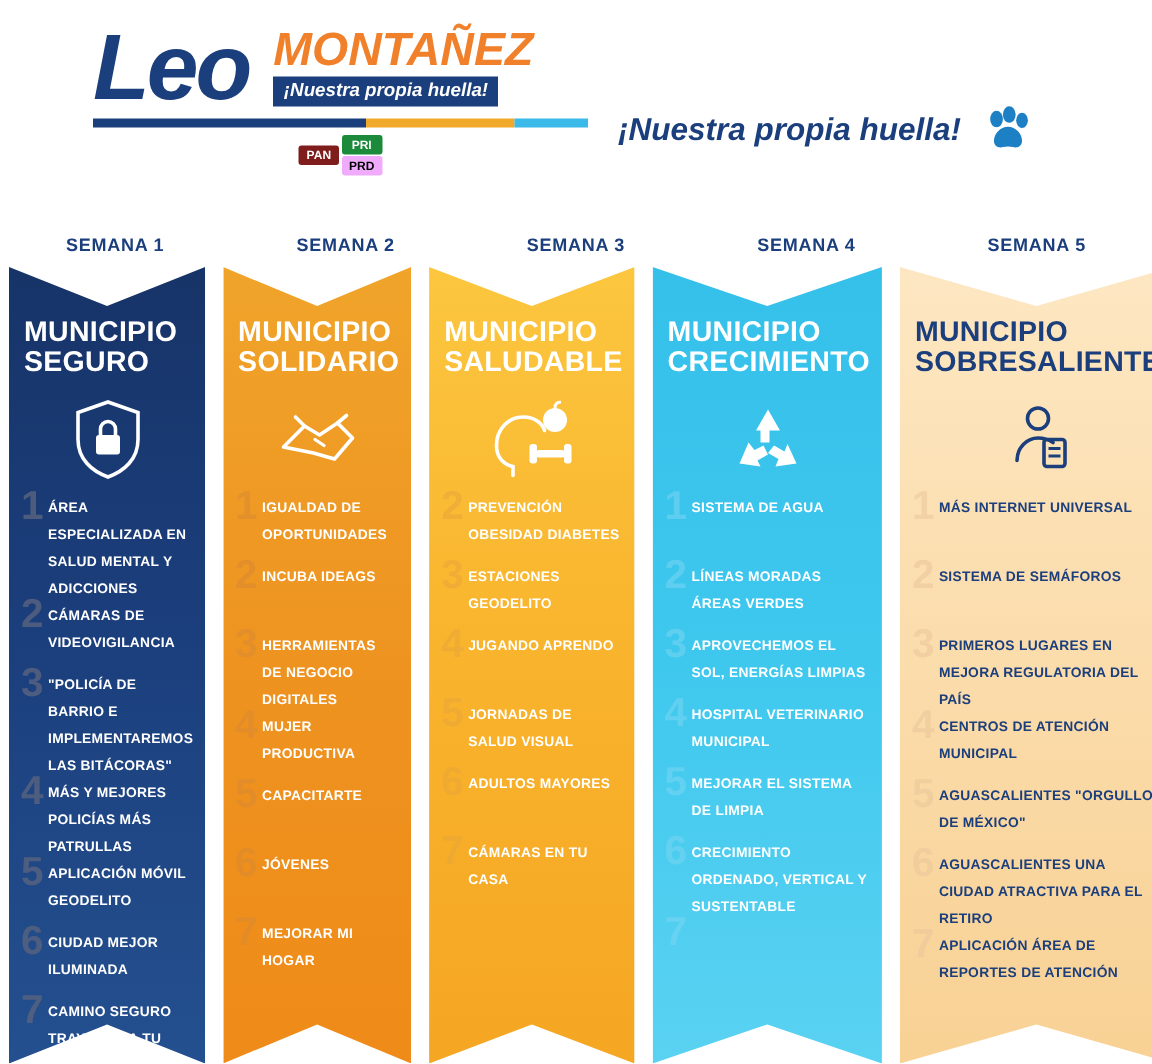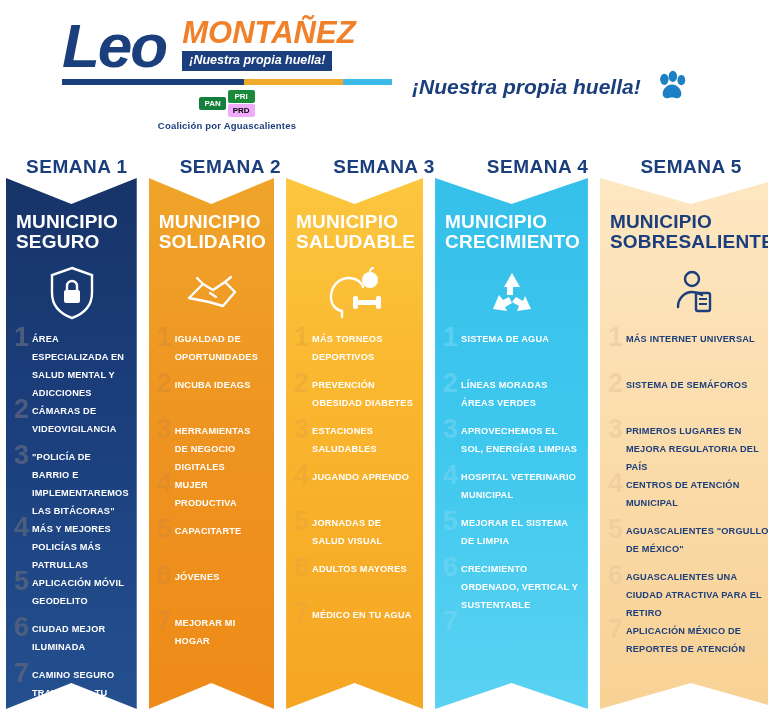--- a/index.html
+++ b/index.html
@@ -88,21 +88,21 @@
     align-items: center;
   }
   .party {
     font-size: 8px;
     font-weight: bold;
     color: #ffffff;
     padding: 2px 5px;
     border-radius: 2px;
     line-height: 9px;
   }
-  .pan { background: #15803d; text-align: center; }
+  .pan { background: #7f1d1d; text-align: center; }
   .pri { background: #1b8a3a; }
   .prd { background: #f0abfc; color:#000; }
   .party-stack { display:flex; flex-direction:column; gap:1px; }
   .coalicion-text {
     margin-top: 3px;
     font-size: 9.5px;
     font-weight: bold;
     color: #1b3e7c;
     letter-spacing: .2px;
   }
@@ -125,21 +125,21 @@
   
   .week-labels {
     position: absolute;
     top: 156px; left: 0; width: 768px;
     display: flex;
   }
   .week-label {
     flex: 1;
     text-align: center;
     font-weight: bold;
-    font-size: 19px;
+    font-size: 12px;
     color: #1b3e7c;
     letter-spacing: .5px;
   }
 
   
   .columns {
     position: absolute;
     top: 178px; left: 0; width: 768px; height: 531px;
     display: flex;
   }
@@ -233,21 +233,20 @@
       <div class="u3"></div>
     </div>
     <div class="coalicion">
       <div class="party-row">
         <div class="party pan">PAN</div>
         <div class="party-stack">
           <div class="party pri">PRI</div>
           <div class="party prd">PRD</div>
         </div>
       </div>
-      <div class="coalicion-text">Coalición por Aguascalientes</div>
     </div>
   </div>
 
   <div class="slogan-block">
     <div class="slogan-text">¡Nuestra propia huella!</div>
     <div class="paw">
       <svg viewBox="0 0 40 40" width="34" height="34">
         <ellipse cx="11" cy="11" rx="5" ry="6.5" fill="#1d7fc4"></ellipse>
         <ellipse cx="21" cy="7.5" rx="5" ry="6.5" fill="#1d7fc4"></ellipse>
         <ellipse cx="31" cy="12" rx="4.6" ry="6" fill="#1d7fc4"></ellipse>
@@ -332,27 +331,26 @@
           <path d="M8 30c0-11 8-19 18-19 8 0 13 5 14 9" fill="none" stroke="#ffffff" stroke-width="2.4" stroke-linecap="round"></path>
           <path d="M8 30c0 8 5 13 11 14v6" fill="none" stroke="#ffffff" stroke-width="2.4" stroke-linecap="round"></path>
           <circle cx="47" cy="13" r="8" fill="#ffffff"></circle>
           <path d="M47 5c0-3 2-4 4-4" stroke="#ffffff" stroke-width="2" fill="none"></path>
           <rect x="34" y="33" width="20" height="5" rx="2.5" fill="#ffffff"></rect>
           <rect x="30" y="29" width="5" height="13" rx="2" fill="#ffffff"></rect>
           <rect x="53" y="29" width="5" height="13" rx="2" fill="#ffffff"></rect>
         </svg>
       </div>
       <div class="items">
-        <div class="item"><span class="item-num">1</span><span class="item-text">MÁS TORNEOS DEPORTIVOS</span></div>
         <div class="item"><span class="item-num">2</span><span class="item-text">PREVENCIÓN OBESIDAD DIABETES</span></div>
-        <div class="item"><span class="item-num">3</span><span class="item-text">ESTACIONES SALUDABLES</span></div>
+        <div class="item"><span class="item-num">3</span><span class="item-text">ESTACIONES GEODELITO</span></div>
         <div class="item"><span class="item-num">4</span><span class="item-text">JUGANDO APRENDO</span></div>
         <div class="item"><span class="item-num">5</span><span class="item-text">JORNADAS DE SALUD VISUAL</span></div>
         <div class="item"><span class="item-num">6</span><span class="item-text">ADULTOS MAYORES</span></div>
-        <div class="item"><span class="item-num">7</span><span class="item-text">MÉDICO EN TU AGUA</span></div>
+        <div class="item"><span class="item-num">7</span><span class="item-text">CÁMARAS EN TU CASA</span></div>
       </div>
     </div>
   </div>
 
   <div class="col c4">
     <div class="col-shape"></div>
     <div class="col-inner">
       <div class="col-title">
         <div>MUNICIPIO</div>
         <div>CRECIMIENTO</div>
@@ -392,18 +390,18 @@
           <line x1="33" y1="37" x2="41" y2="37" stroke="#1b3e7c" stroke-width="2"></line>
         </svg>
       </div>
       <div class="items">
         <div class="item"><span class="item-num">1</span><span class="item-text">MÁS INTERNET UNIVERSAL</span></div>
         <div class="item"><span class="item-num">2</span><span class="item-text">SISTEMA DE SEMÁFOROS</span></div>
         <div class="item"><span class="item-num">3</span><span class="item-text">PRIMEROS LUGARES EN MEJORA REGULATORIA DEL PAÍS</span></div>
         <div class="item"><span class="item-num">4</span><span class="item-text">CENTROS DE ATENCIÓN MUNICIPAL</span></div>
         <div class="item"><span class="item-num">5</span><span class="item-text">AGUASCALIENTES "ORGULLO DE MÉXICO"</span></div>
         <div class="item"><span class="item-num">6</span><span class="item-text">AGUASCALIENTES UNA CIUDAD ATRACTIVA PARA EL RETIRO</span></div>
-        <div class="item"><span class="item-num">7</span><span class="item-text">APLICACIÓN MÉXICO DE REPORTES DE ATENCIÓN</span></div>
+        <div class="item"><span class="item-num">7</span><span class="item-text">APLICACIÓN ÁREA DE REPORTES DE ATENCIÓN</span></div>
       </div>
     </div>
   </div>
 
 </div>
 
 </body></html>

